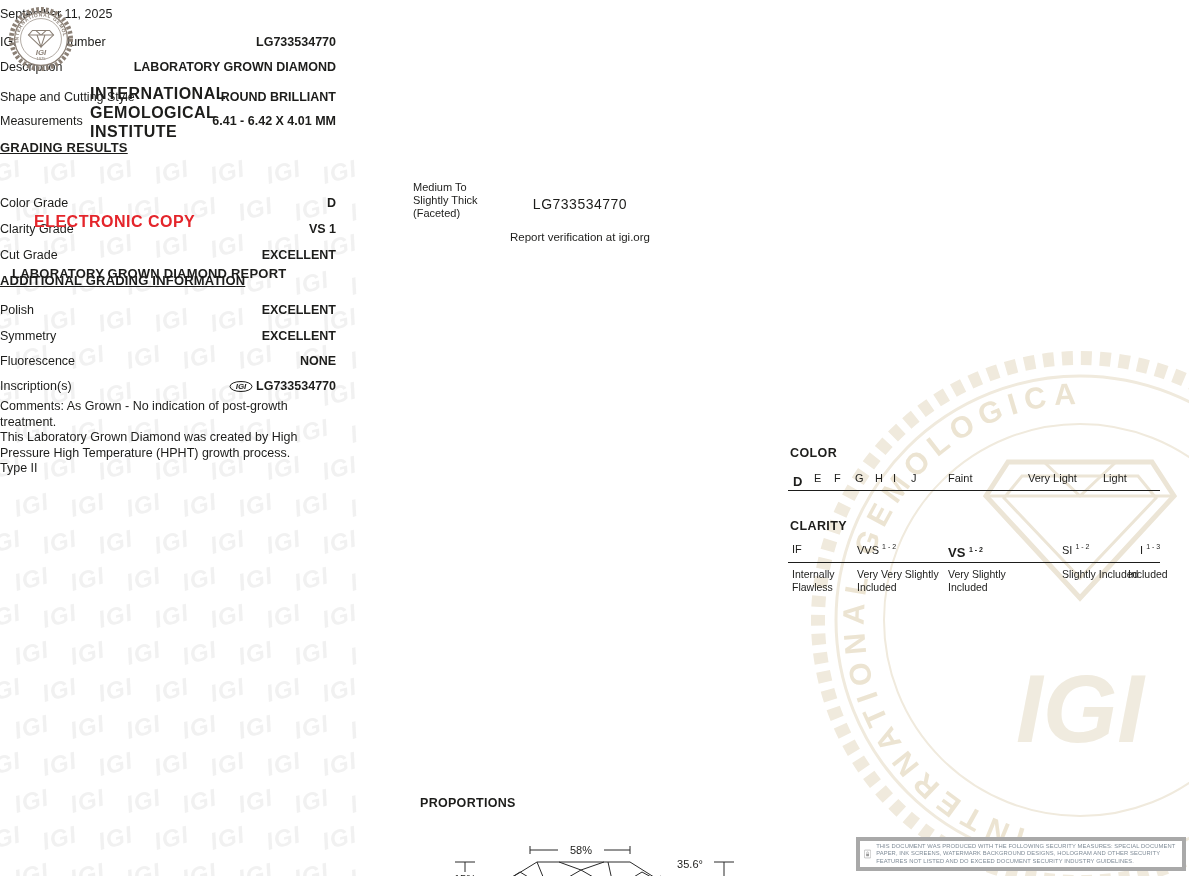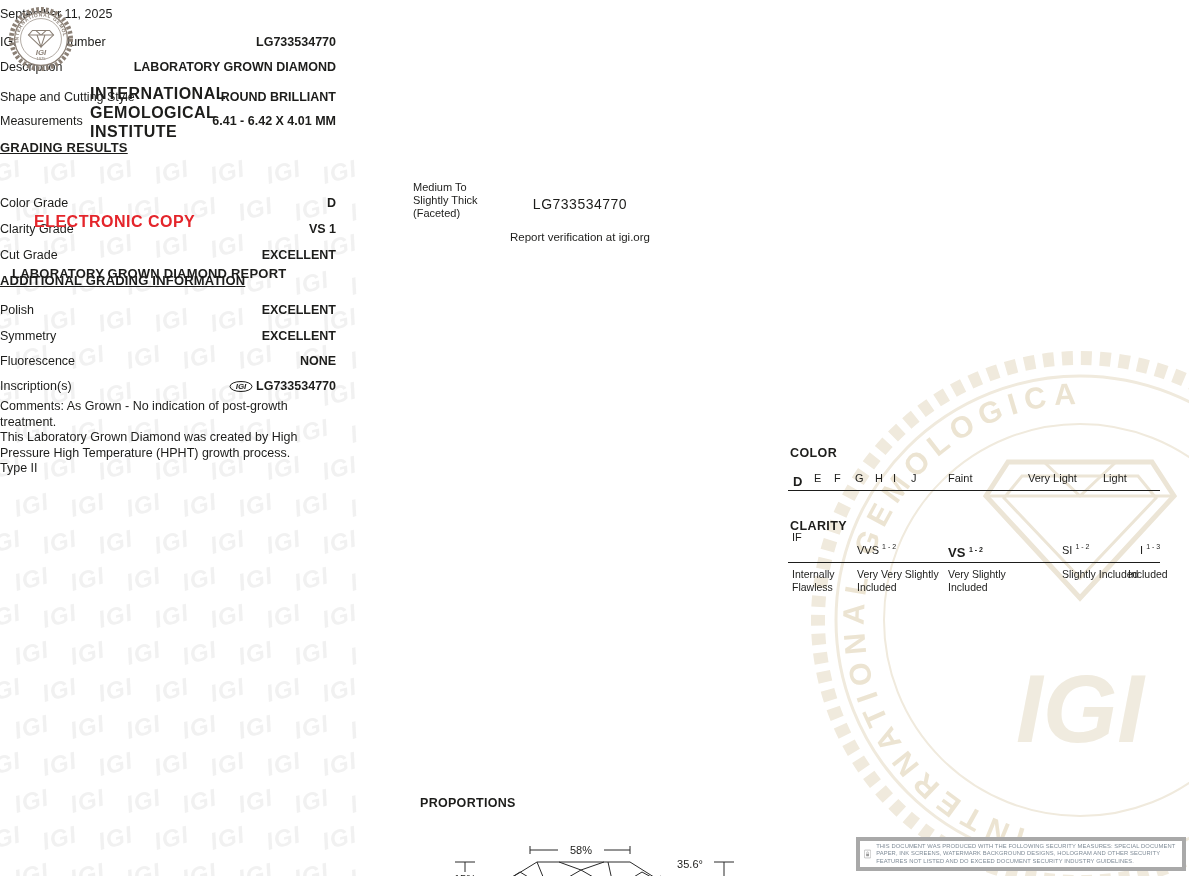--- a/index.html
+++ b/index.html
@@ -398,21 +398,21 @@
     <span class="grade-item" style="left:87px; top:26px">H</span>
     <span class="grade-item" style="left:105px; top:26px">I</span>
     <span class="grade-item" style="left:123px; top:26px">J</span>
     <span class="grade-item" style="left:160px; top:26px">Faint</span>
     <span class="grade-item" style="left:240px; top:26px">Very Light</span>
     <span class="grade-item" style="left:315px; top:26px">Light</span>
   </div>
 <div id="clarity-scale" class="abs">
   <div class="scale-heading">CLARITY</div>
   <div class="scale-line" style="top:43px"></div>
-<span class="grade-item" style="left:4px; top:12px">IF</span>
+<span class="grade-item" style="left:4px; top:24px">IF</span>
     <span class="grade-desc" style="left:4px; top:49px">Internally Flawless</span>
     <span class="grade-item" style="left:69px; top:24px">VVS&nbsp;<sup>1 - 2</sup></span>
     <span class="grade-desc" style="left:69px; top:49px">Very Very Slightly Included</span>
     <span class="grade-item selected" style="left:160px; top:24px">VS&nbsp;<sup>1 - 2</sup></span>
     <span class="grade-desc" style="left:160px; top:49px">Very Slightly Included</span>
     <span class="grade-item" style="left:274px; top:24px">SI&nbsp;<sup>1 - 2</sup></span>
     <span class="grade-desc" style="left:274px; top:49px">Slightly Included</span>
     <span class="grade-item" style="left:352px; top:24px">I&nbsp;<sup>1 - 3</sup></span>
     <span class="grade-desc" style="left:340px; top:49px">Included</span>
   </div>

